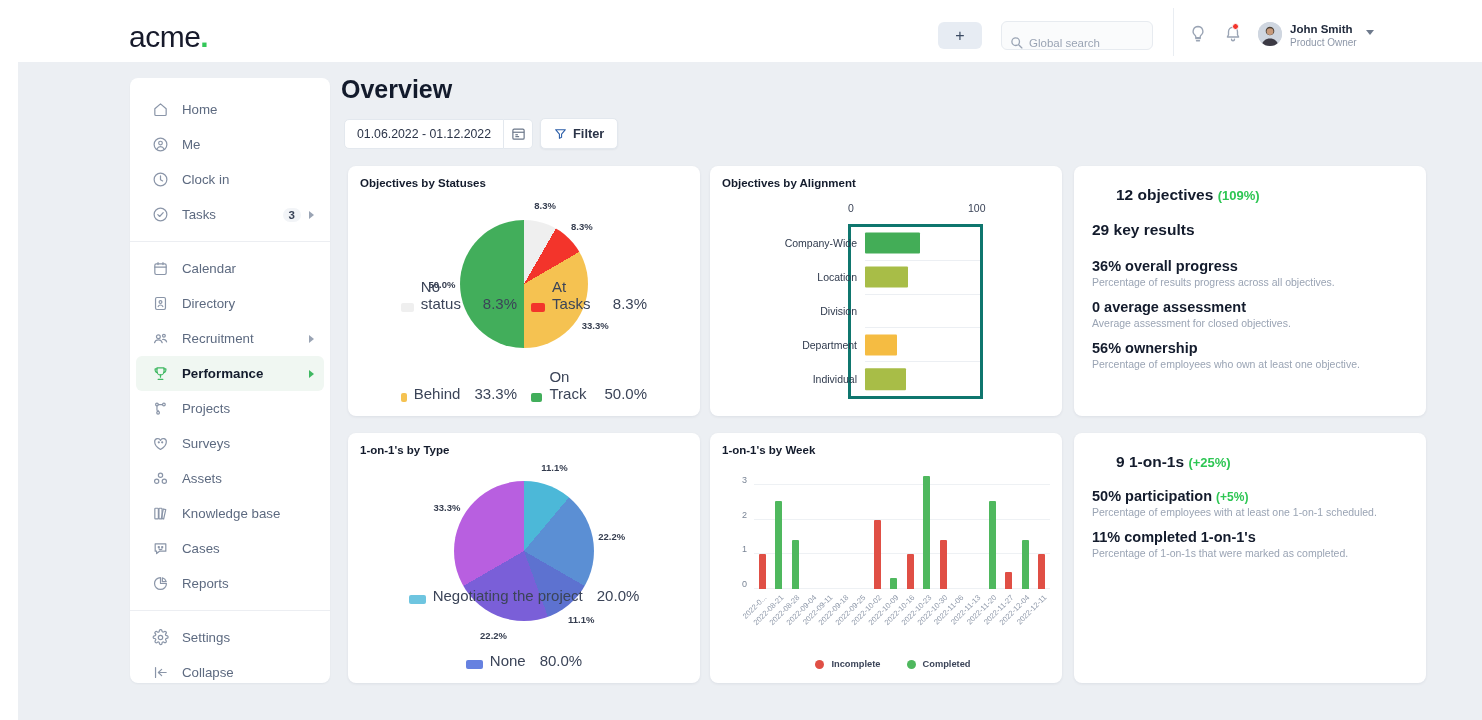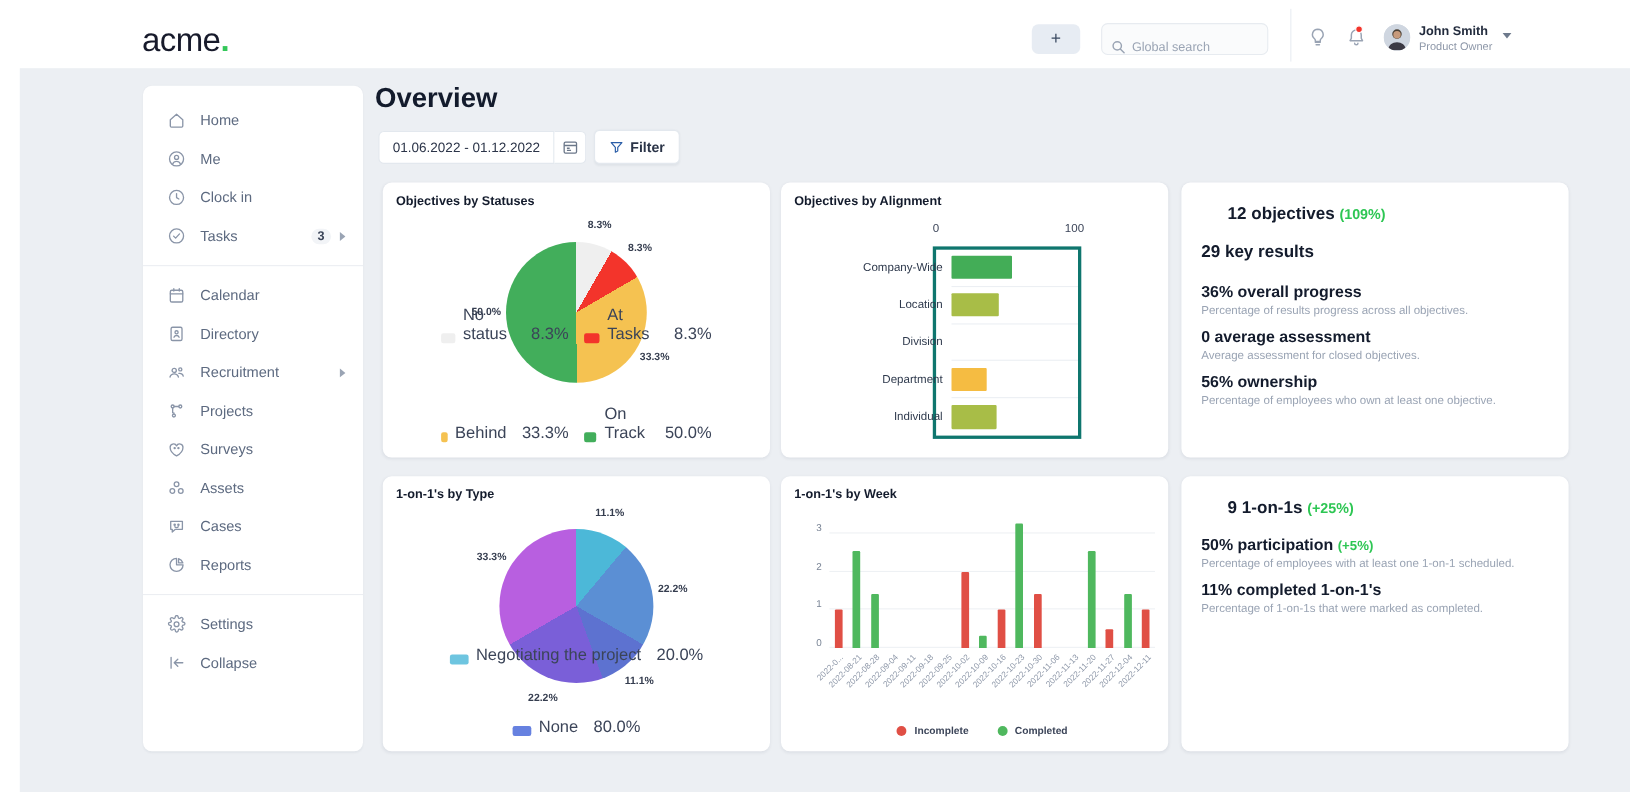--- a/index.html
+++ b/index.html
@@ -313,20 +313,31 @@
           <svg viewBox="0 0 24 24" width="17" height="17" fill="none" stroke="currentColor" stroke-width="1.7" stroke-linecap="round" stroke-linejoin="round">
             <circle cx="9" cy="9.5" r="2.7"></circle>
             <path d="M3.6 18a5.6 5.6 0 0 1 10.8 0"></path>
             <circle cx="16.8" cy="8.2" r="2"></circle>
             <path d="M15 13.4a4.6 4.6 0 0 1 5.6 3.4"></path>
           </svg>
         </span>
         <span class="lbl">Recruitment</span>
         <span class="arrow"></span>
       </div>
+      <div class="nav-item active">
+        <span class="ic">
+          <svg viewBox="0 0 24 24" width="17" height="17" fill="none" stroke="currentColor" stroke-width="1.7" stroke-linecap="round" stroke-linejoin="round">
+            <path d="M7 4h10v5a5 5 0 0 1-10 0z"></path>
+            <path d="M7 5.6H4.4v1.6A3.2 3.2 0 0 0 7.6 10.4M17 5.6h2.6v1.6a3.2 3.2 0 0 1-3.2 3.2"></path>
+            <path d="M12 14v3.2M8.6 20.2h6.8"></path>
+          </svg>
+        </span>
+        <span class="lbl">Performance</span>
+        <span class="arrow"></span>
+      </div>
       <div class="nav-item">
         <span class="ic">
           <svg viewBox="0 0 24 24" width="17" height="17" fill="none" stroke="currentColor" stroke-width="1.7" stroke-linecap="round" stroke-linejoin="round">
             <circle cx="7" cy="6.4" r="1.9"></circle>
             <circle cx="16.8" cy="6.4" r="1.9"></circle>
             <circle cx="8.6" cy="18" r="1.9"></circle>
             <path d="M8.9 6.4h5.9M7 8.3v6.2M8.6 14.5v1.6"></path>
           </svg>
         </span>
         <span class="lbl">Projects</span>
@@ -343,20 +354,30 @@
       </div>
       <div class="nav-item">
         <span class="ic">
           <svg viewBox="0 0 24 24" width="17" height="17" fill="none" stroke="currentColor" stroke-width="1.7" stroke-linecap="round" stroke-linejoin="round">
             <circle cx="12" cy="7.4" r="3"></circle>
             <circle cx="6.6" cy="16" r="3"></circle>
             <circle cx="17.4" cy="16" r="3"></circle>
           </svg>
         </span>
         <span class="lbl">Assets</span>
+      </div>
+      <div class="nav-item">
+        <span class="ic">
+          <svg viewBox="0 0 24 24" width="17" height="17" fill="none" stroke="currentColor" stroke-width="1.7" stroke-linecap="round" stroke-linejoin="round">
+            <rect x="4" y="4.6" width="5" height="15" rx="1"></rect>
+            <rect x="9.8" y="4.6" width="4.4" height="15" rx="1"></rect>
+            <path d="M16 5.6l3.4 1-3 13.2-3.2-1z"></path>
+          </svg>
+        </span>
+        <span class="lbl">Knowledge base</span>
       </div>
       <div class="nav-item">
         <span class="ic">
           <svg viewBox="0 0 24 24" width="17" height="17" fill="none" stroke="currentColor" stroke-width="1.7" stroke-linecap="round" stroke-linejoin="round">
             <path d="M4.5 5.6h15v10.2h-9l-4 3.4v-3.4h-2z"></path>
             <circle cx="9.6" cy="10" r=".8" fill="currentColor"></circle>
             <circle cx="14.4" cy="10" r=".8" fill="currentColor"></circle>
             <path d="M9.8 12.6a3 3 0 0 0 4.4 0"></path>
           </svg>
         </span>

